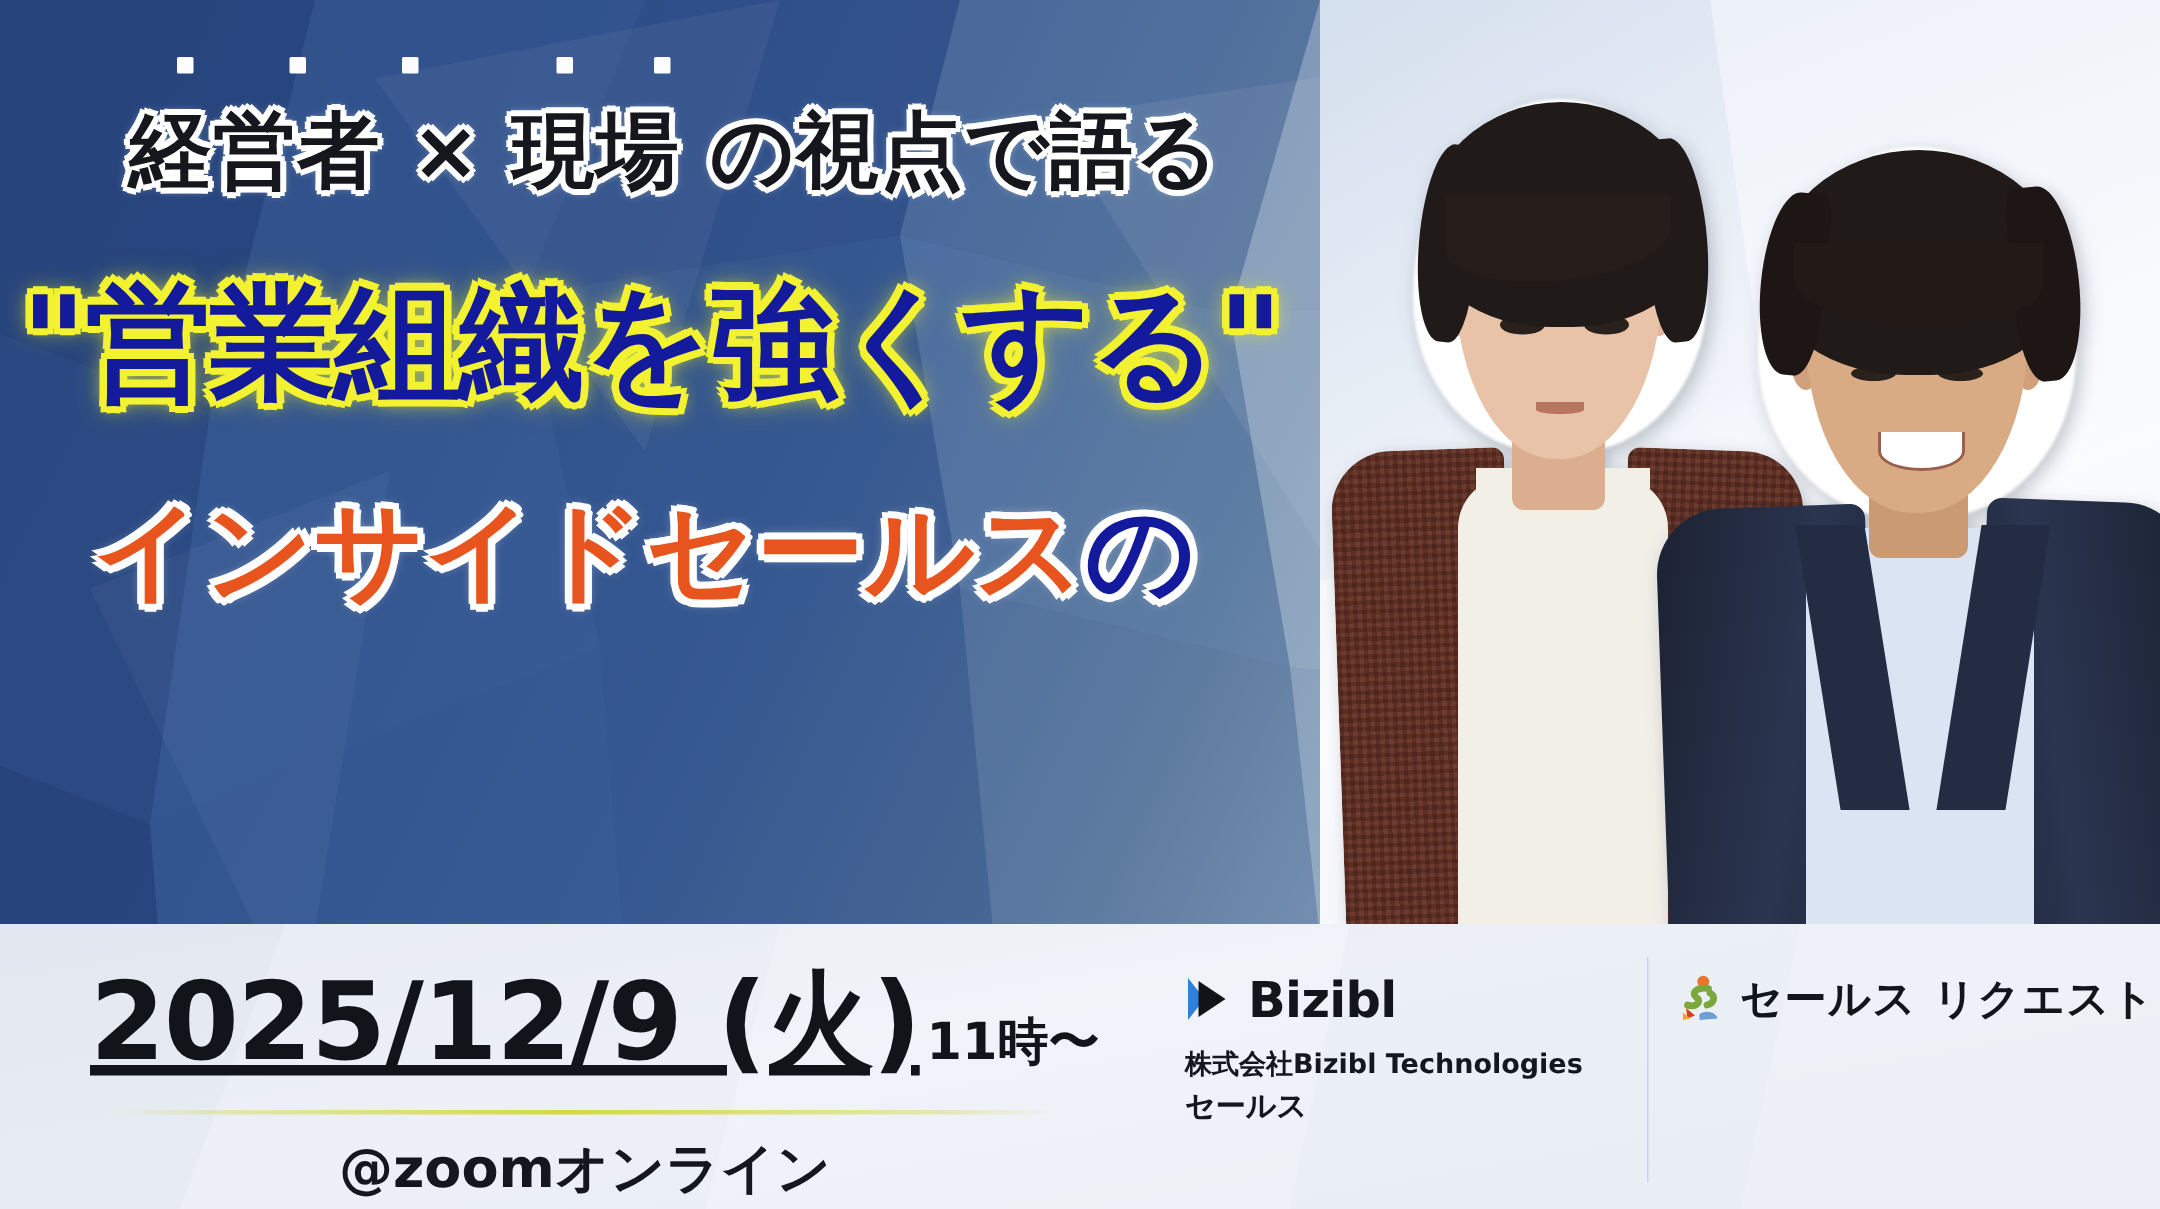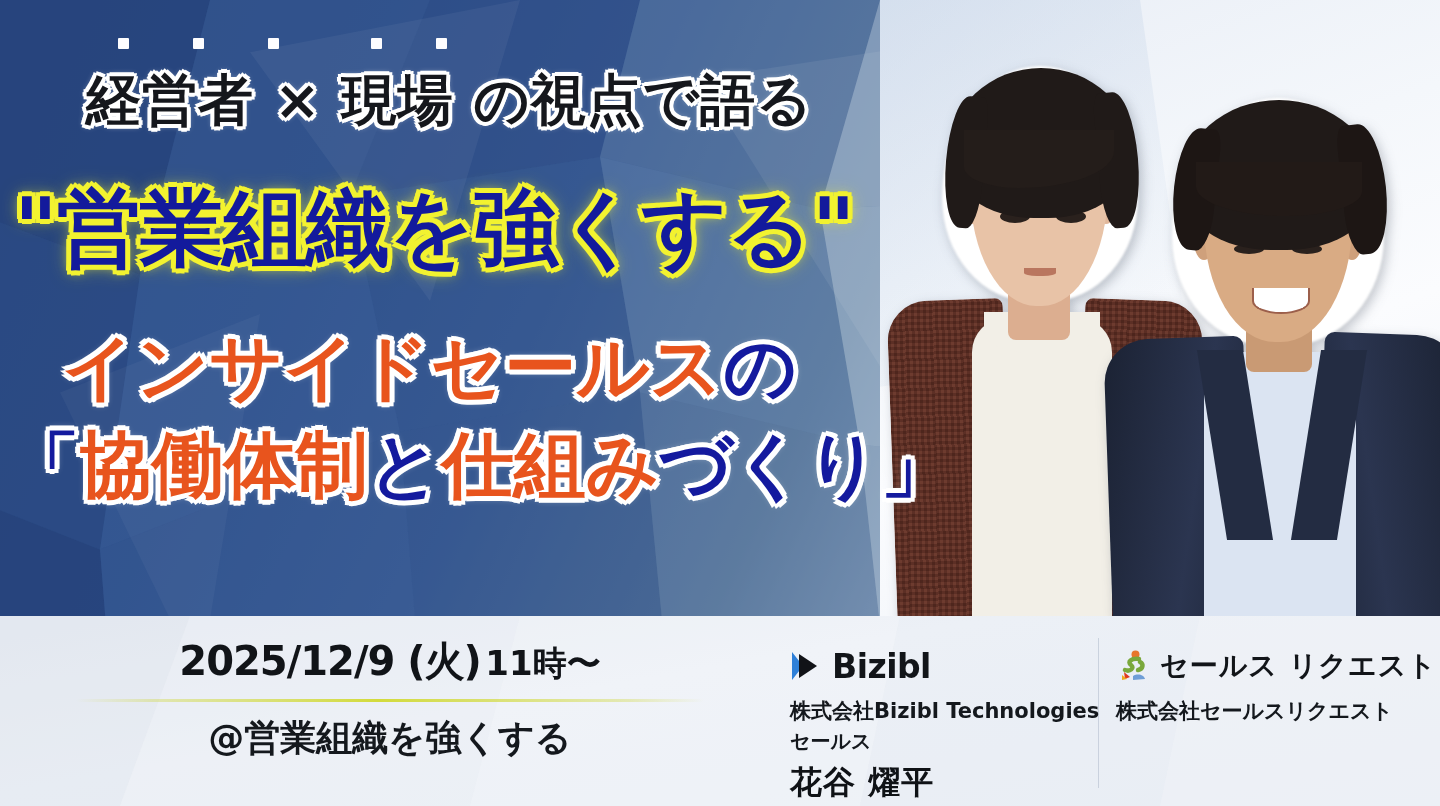--- a/index.html
+++ b/index.html
@@ -146,39 +146,39 @@
   .footer{
     position:absolute;left:0;top:616px;width:1440px;height:190px;
     background:linear-gradient(170deg,#e6eaf1 0%,#eef1f6 40%,#e9edf4 100%);
     overflow:hidden;
   }
   .footer .f-poly{position:absolute;inset:0;opacity:.55;}
   .footer .f-poly svg{width:100%;height:100%;display:block;}
 
   .date-block{position:absolute;left:60px;top:18px;width:660px;text-align:center;}
   .date-line{white-space:nowrap;color:#111418;}
-  .date-big{font-size:40px;font-weight:700;letter-spacing:-1px;font-family:"DejaVu Sans","Liberation Sans",sans-serif;}
+  .date-big{font-size:72px;font-weight:700;letter-spacing:-1px;font-family:"DejaVu Sans","Liberation Sans",sans-serif;text-decoration:underline;}
   .date-small{font-size:34px;font-weight:700;letter-spacing:0;font-family:"DejaVu Sans","Liberation Sans",sans-serif;}
   .rule{
     margin:10px auto 0;width:628px;height:3px;
     background:linear-gradient(90deg,rgba(210,214,60,0) 0%,rgba(205,214,56,.35) 12%,#d3db3c 48%,rgba(205,214,56,.35) 88%,rgba(210,214,60,0) 100%);
   }
   .zoom-line{margin-top:12px;font-size:36px;font-weight:700;color:#14181d;letter-spacing:0;
     font-family:"DejaVu Sans","Liberation Sans",sans-serif;white-space:nowrap;}
 
   .v-divider{position:absolute;left:1098px;top:22px;width:1px;height:150px;background:rgba(120,135,160,.28);}
 
   .speaker{position:absolute;top:28px;}
   #speaker-left{left:790px;width:300px;}
   #speaker-right{left:1116px;width:320px;}
   .brand-row{display:flex;align-items:center;gap:8px;height:44px;}
   .brand-name{font-size:33px;font-weight:800;color:#121519;letter-spacing:-.5px;
     font-family:"DejaVu Sans","Liberation Sans",sans-serif;white-space:nowrap;}
   .brand-name.sr{font-size:28px;font-weight:700;letter-spacing:1px;}
-  .sp-company{margin-top:9px;font-size:21px;font-weight:700;color:#14181d;white-space:nowrap;
+  .sp-company{margin-top:9px;font-size:18px;font-weight:700;color:#14181d;white-space:nowrap;
     font-family:"DejaVu Sans","Liberation Sans",sans-serif;}
   .sp-role{margin-top:3px;font-size:20px;font-weight:700;color:#14181d;white-space:nowrap;
     font-family:"DejaVu Sans","Liberation Sans",sans-serif;}
   .sp-name{margin-top:6px;font-size:32px;font-weight:800;color:#0f1216;letter-spacing:1px;white-space:nowrap;
     font-family:"DejaVu Sans","Liberation Sans",sans-serif;}
 
   .bizibl-mark{width:34px;height:34px;position:relative;flex:0 0 auto;}
   .sr-mark{width:36px;height:36px;position:relative;flex:0 0 auto;}
 </style>
 </head>
@@ -268,73 +268,68 @@
       <div class="fringe"></div>
     </div>
   </div>
 
   <div class="copy">
     <div class="kicker">経営者 × 現場 の視点で語る</div>
     <div class="line-main">"営業組織を強くする"</div>
     <div class="line-sub">
       <span class="or">インサイドセールス</span><span class="nv">の</span>
     </div>
-    <div class="line-sub2">
-      <span class="nv">「</span><span class="or">協働体制</span><span class="nv">と</span><span class="or">仕組み</span><span class="nv">づくり</span><span class="nv">」</span>
-    </div>
   </div>
 
   <div class="footer">
     <div class="f-poly">
       <svg viewBox="0 0 1440 190" preserveAspectRatio="none">
         <polygon points="0,0 190,0 120,190 0,190" fill="#dfe5ee" opacity=".8"></polygon>
         <polygon points="190,0 520,0 470,190 120,190" fill="#eaeef5" opacity=".7"></polygon>
         <polygon points="520,0 900,0 860,190 470,190" fill="#f2f5f9" opacity=".75"></polygon>
         <polygon points="900,0 1200,0 1160,190 860,190" fill="#e7ecf4" opacity=".7"></polygon>
         <polygon points="1200,0 1440,0 1440,190 1160,190" fill="#f0f3f8" opacity=".75"></polygon>
       </svg>
     </div>
 
     <div class="date-block">
       <div class="date-line">
         <span class="date-big">2025/12/9 (火)</span>
         <span class="date-small">11時〜</span>
       </div>
       <div class="rule"></div>
-      <div class="zoom-line">@営業組織を強くする</div>
+      <div class="zoom-line">@zoomオンライン</div>
     </div>
 
     <div class="v-divider"></div>
 
     <div class="speaker" id="speaker-left">
       <div class="brand-row">
         <span class="bizibl-mark">
           <svg viewBox="0 0 34 34" width="34" height="34">
             <polygon points="2,3 2,31 13,17" fill="#2f80d8"></polygon>
             <polygon points="9,5 9,29 27,17" fill="#111317"></polygon>
           </svg>
         </span>
         <span class="brand-name">Bizibl</span>
       </div>
       <div class="sp-company">株式会社Bizibl Technologies</div>
       <div class="sp-role">セールス</div>
-      <div class="sp-name">花谷 燿平</div>
     </div>
 
     <div class="speaker" id="speaker-right">
       <div class="brand-row">
         <span class="sr-mark">
           <svg viewBox="0 0 36 36" width="36" height="36">
             <circle cx="19.5" cy="6.5" r="4" fill="#e8762c"></circle>
             <path d="M23 11 C15 10, 11 14, 15 17 C19 20, 14 24, 9 22" stroke="#7aa83c" stroke-width="4.5" fill="none" stroke-linecap="round"></path>
             <path d="M24 14 C28 16, 27 21, 22 22" stroke="#7aa83c" stroke-width="4.5" fill="none" stroke-linecap="round"></path>
             <path d="M8 24 L14 29 L9 31 Z" fill="#e03a1e"></path>
             <path d="M6 27 L11 31 L6 32 Z" fill="#f0a81e"></path>
             <path d="M17 28 C22 25, 28 27, 29 31 L17 32 Z" fill="#6f9ed6"></path>
           </svg>
         </span>
         <span class="brand-name sr">セールス リクエスト</span>
       </div>
-      <div class="sp-company">株式会社セールスリクエスト</div>
     </div>
   </div>
 
 </div>
 
 </body></html>

